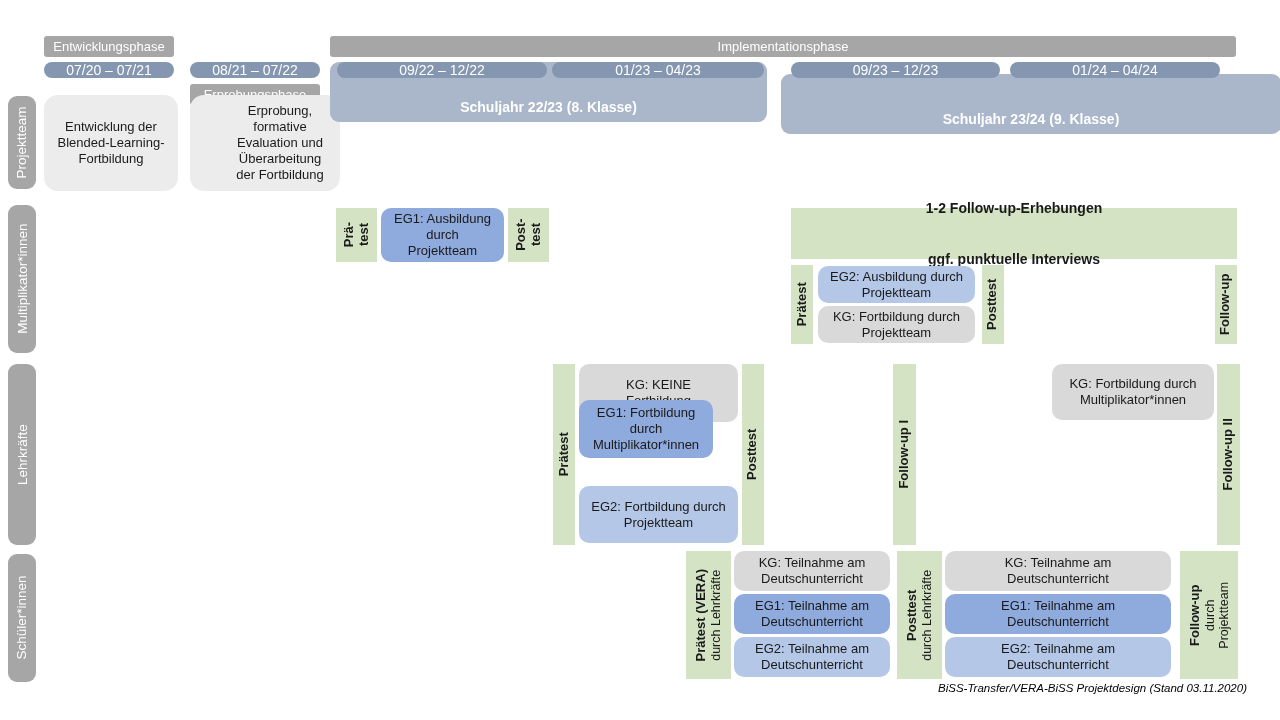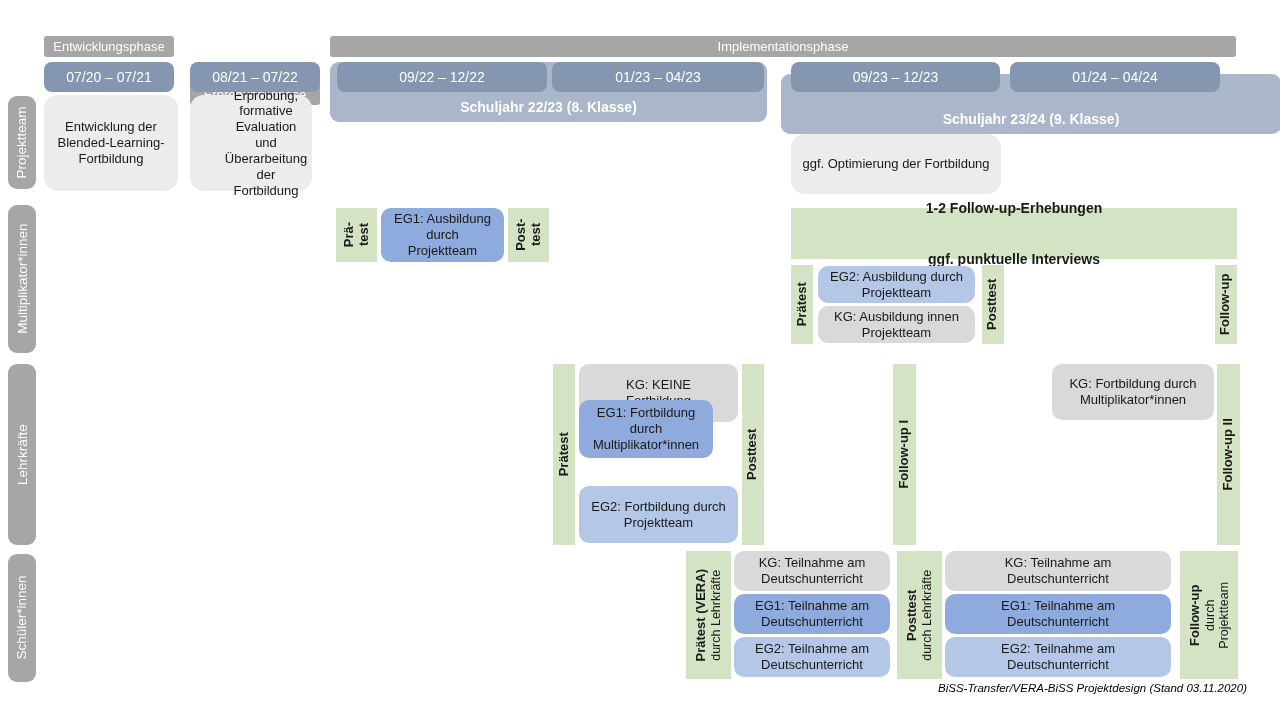--- a/index.html
+++ b/index.html
@@ -10,21 +10,21 @@
   .phase{position:absolute;top:36px;height:21px;background:#a6a6a6;color:#fff;
          border-radius:3px;display:flex;align-items:center;justify-content:center;
          font-size:13px;}
 
   
   .band{position:absolute;top:62px;height:60px;background:#aab6c9;border-radius:9px;
         display:flex;align-items:flex-end;justify-content:center;z-index:1;}
   .band-label{color:#fff;font-weight:bold;font-size:14px;padding-bottom:7px;}
 
   
-  .datebar{position:absolute;top:62px;height:30px;background:#8496b0;color:#fff;
+  .datebar{position:absolute;top:62px;height:16px;background:#8496b0;color:#fff;
            border-radius:8px;display:flex;align-items:center;justify-content:center;
            font-size:14px;z-index:2;}
 
   
   .side{position:absolute;left:8px;width:28px;background:#a6a6a6;border-radius:9px;
         display:flex;align-items:center;justify-content:center;}
   .side .rot{color:#fff;font-size:13.5px;}
 
   .rot{transform:rotate(-90deg);white-space:nowrap;text-align:center;line-height:1.12;}
 
@@ -80,22 +80,21 @@
     <span class="rot">Multiplikator*innen</span>
   </div>
   <div class="side" style="top:364px;height:181px;">
     <span class="rot">Lehrkräfte</span>
   </div>
   <div class="side" style="top:554px;height:128px;">
     <span class="rot">Schüler*innen</span>
   </div>
 
   <div class="box c-team" style="left:44px;top:95px;width:134px;height:96px;">Entwicklung der Blended-Learning-Fortbildung</div>
-  <div class="box c-team" style="left:190px;top:95px;width:122px;height:96px;padding-left:40px;">Erprobung, formative Evaluation und Überarbeitung der Fortbildung</div>
-  <div class="box c-team" style="left:791px;top:134px;width:210px;height:60px;">ggf. Optimierung der Fortbildung</div>
+  <div class="box c-team" style="left:190px;top:95px;width:150px;height:96px;padding-left:40px;">Erprobung, formative Evaluation und Überarbeitung der Fortbildung</div>
 
   <div class="vbar" style="left:336px;top:208px;width:41px;height:54px;">
     <span class="rot">
         <span class="b">Prä-</span>
         <span class="b">test</span>
       </span>
   </div>
   <div class="box c-eg1" style="left:381px;top:208px;width:123px;height:54px;">EG1: Ausbildung durch Projektteam</div>
   <div class="vbar" style="left:508px;top:208px;width:41px;height:54px;">
     <span class="rot">
@@ -105,21 +104,21 @@
   </div>
 
   <div class="gwide" style="left:791px;top:208px;width:446px;height:51px;gap:32px;">
     <span>1-2 Follow-up-Erhebungen</span>
     <span>ggf. punktuelle Interviews</span>
   </div>
   <div class="vbar" style="left:791px;top:265px;width:22px;height:79px;">
     <span class="rot">Prätest</span>
   </div>
   <div class="box c-eg2" style="left:818px;top:266px;width:157px;height:37px;">EG2: Ausbildung durch Projektteam</div>
-  <div class="box c-kg" style="left:818px;top:306px;width:157px;height:37px;">KG: Ausbildung innen Projektteam</div>
+  <div class="box c-kg" style="left:818px;top:306px;width:157px;height:37px;">KG: Fortbildung durch Projektteam</div>
   <div class="vbar" style="left:982px;top:265px;width:22px;height:79px;">
     <span class="rot">Posttest</span>
   </div>
   <div class="vbar" style="left:1215px;top:265px;width:22px;height:79px;">
     <span class="rot">Follow-up</span>
   </div>
 
   <div class="vbar" style="left:553px;top:364px;width:22px;height:181px;">
     <span class="rot">Prätest</span>
   </div>

